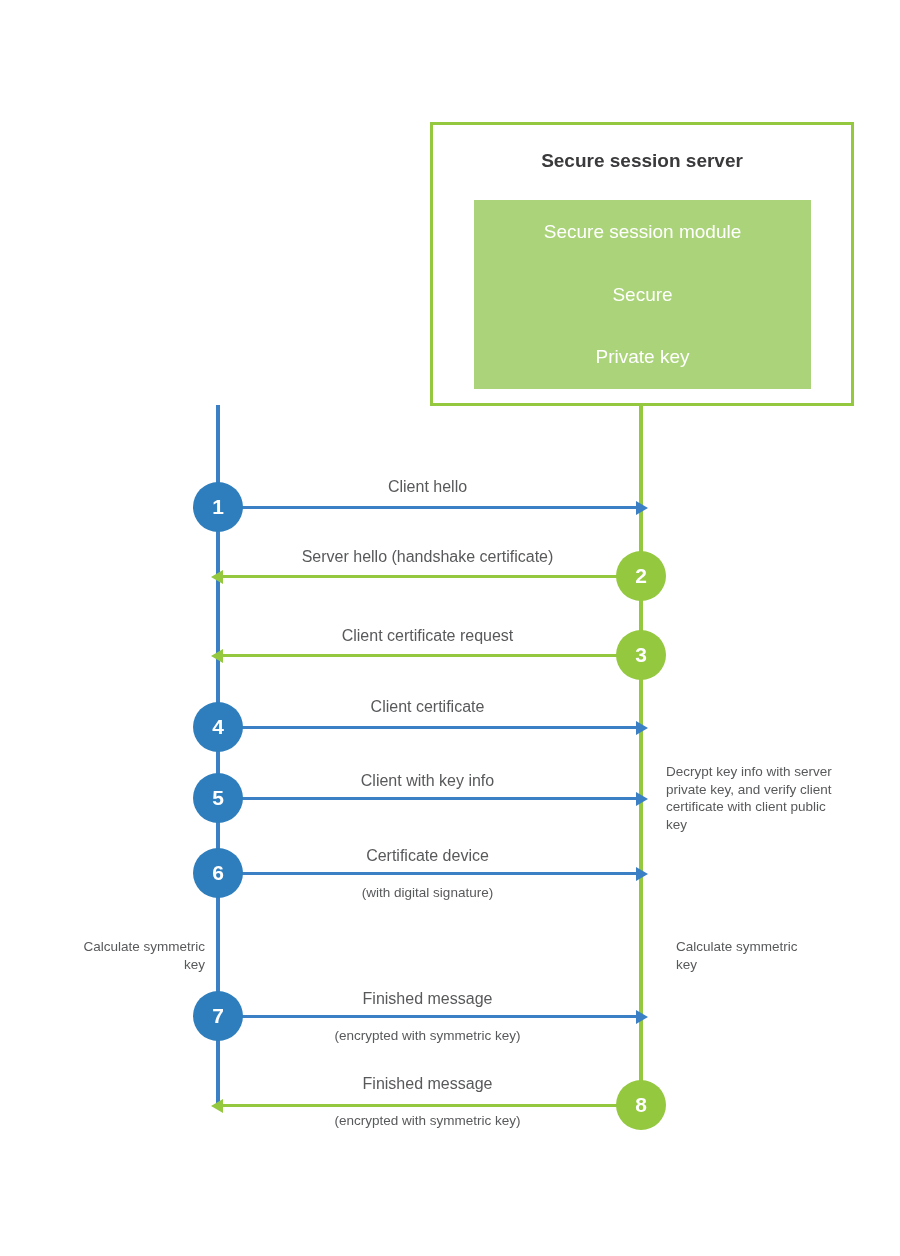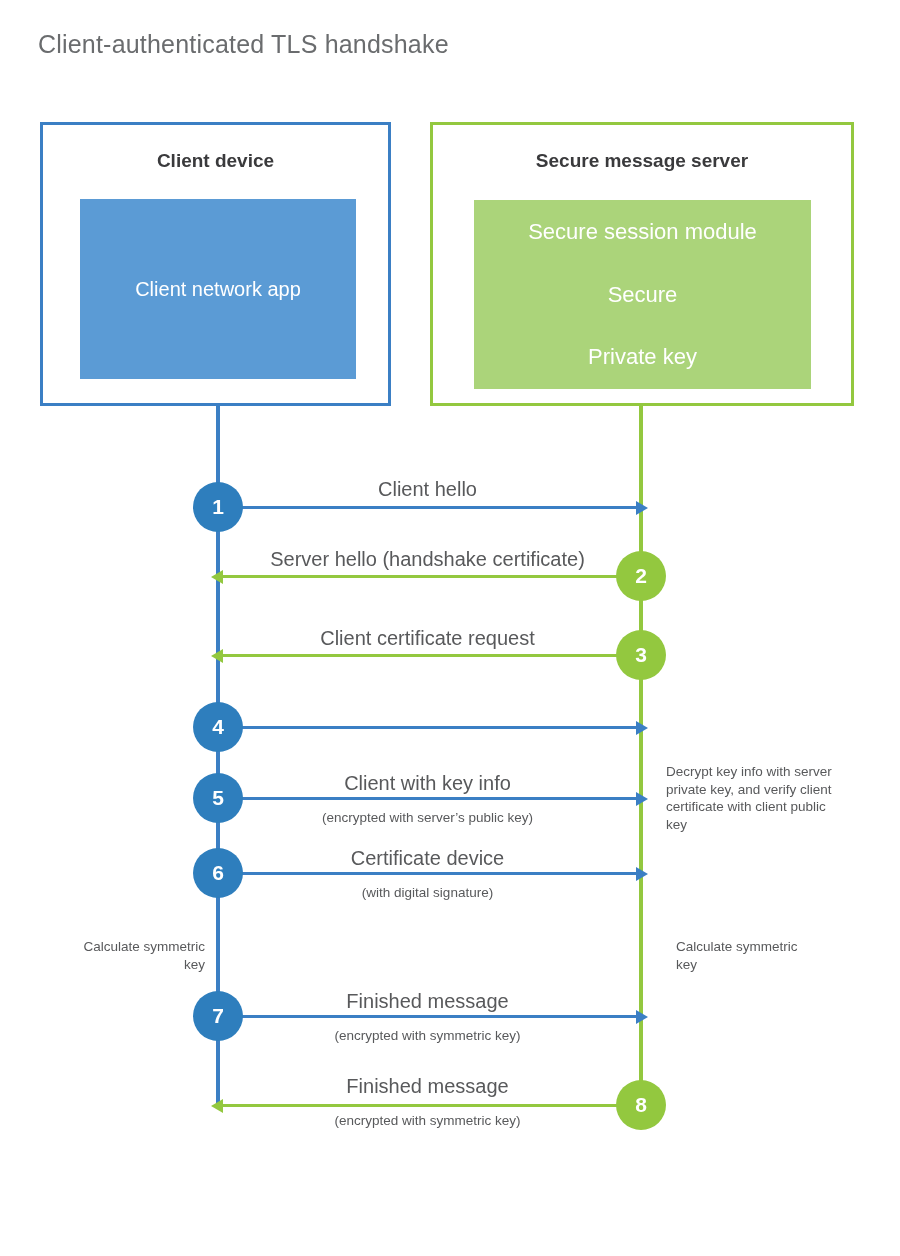--- a/index.html
+++ b/index.html
@@ -27,21 +27,21 @@
   }
 
   .appbox{
     position:absolute;left:37px;top:74px;width:276px;height:180px;
     background:#5b9bd5;display:flex;align-items:center;justify-content:center;
     text-align:center;color:#ffffff;font-size:20px;line-height:28px;font-weight:400;
   }
   .modbox{
     position:absolute;left:41px;width:337px;height:64px;background:#abd47a;
     display:flex;align-items:center;justify-content:center;
-    color:#ffffff;font-size:22px;font-weight:400;
+    color:#ffffff;font-size:19px;font-weight:400;
   }
   .modbox.m0{top:75px;}
   .modbox.m1{top:138px;}
   .modbox.m2{top:200px;}
 
   
   .lifeline{position:absolute;width:4px;}
   .lifeline.client{left:216px;top:405px;height:700px;background:#3b7fc4;}
   .lifeline.server{left:639px;top:405px;height:700px;background:#93c83f;}
 
@@ -58,47 +58,42 @@
   .step{
     position:absolute;width:50px;height:50px;border-radius:50%;
     display:flex;align-items:center;justify-content:center;
     color:#ffffff;font-size:21px;font-weight:700;
   }
   .step.blue{background:#2e7ebd;}
   .step.green{background:#93c83f;}
 
   
   .msg{
-    position:absolute;text-align:center;font-size:20px;color:#58595b;
+    position:absolute;text-align:center;font-size:16px;color:#58595b;
     white-space:nowrap;
   }
   .sub{
     position:absolute;text-align:center;font-size:13.5px;color:#58595b;
     white-space:nowrap;
   }
   .note{
     position:absolute;font-size:13.5px;line-height:17.5px;color:#58595b;
   }
   .note.l{text-align:right;}
   .note.r{text-align:left;}
 </style>
 </head>
 <body>
 
 <div id="stage">
 
-  <div class="title">Client-authenticated TLS handshake</div>
 
-  <div class="panel client">
-    <div class="panel-title">Client device</div>
-    <div class="appbox">Client network app</div>
-  </div>
 
   <div class="panel server">
-    <div class="panel-title">Secure message server</div>
+    <div class="panel-title">Secure session server</div>
     <div class="modbox m0">Secure session module</div>
     <div class="modbox m1">Secure</div>
     <div class="modbox m2">Private key</div>
   </div>
 
   <div class="lifeline client"></div>
   <div class="lifeline server"></div>
 
   <div class="arrow blue ltr" style="left:218px;top:506px;width:419px;">
       <span class="head"></span>
@@ -114,27 +109,27 @@
 
   <div class="arrow green rtl" style="left:222px;top:654px;width:417px;">
       <span class="head"></span>
     </div>
   <div class="msg" style="left:218px;top:627px;width:419px;">Client certificate request</div>
   <div class="step green" style="left:616px;top:630px;">3</div>
 
   <div class="arrow blue ltr" style="left:218px;top:726px;width:419px;">
       <span class="head"></span>
     </div>
+  <div class="msg" style="left:218px;top:698px;width:419px;">Client certificate</div>
   <div class="step blue" style="left:193px;top:702px;">4</div>
 
   <div class="arrow blue ltr" style="left:218px;top:797px;width:419px;">
       <span class="head"></span>
     </div>
   <div class="msg" style="left:218px;top:772px;width:419px;">Client with key info</div>
-  <div class="sub" style="left:218px;top:810px;width:419px;">(encrypted with server’s public key)</div>
   <div class="step blue" style="left:193px;top:773px;">5</div>
 
   <div class="arrow blue ltr" style="left:218px;top:872px;width:419px;">
       <span class="head"></span>
     </div>
   <div class="msg" style="left:218px;top:847px;width:419px;">Certificate device</div>
   <div class="sub" style="left:218px;top:885px;width:419px;">(with digital signature)</div>
   <div class="step blue" style="left:193px;top:848px;">6</div>
 
   <div class="arrow blue ltr" style="left:218px;top:1015px;width:419px;">

